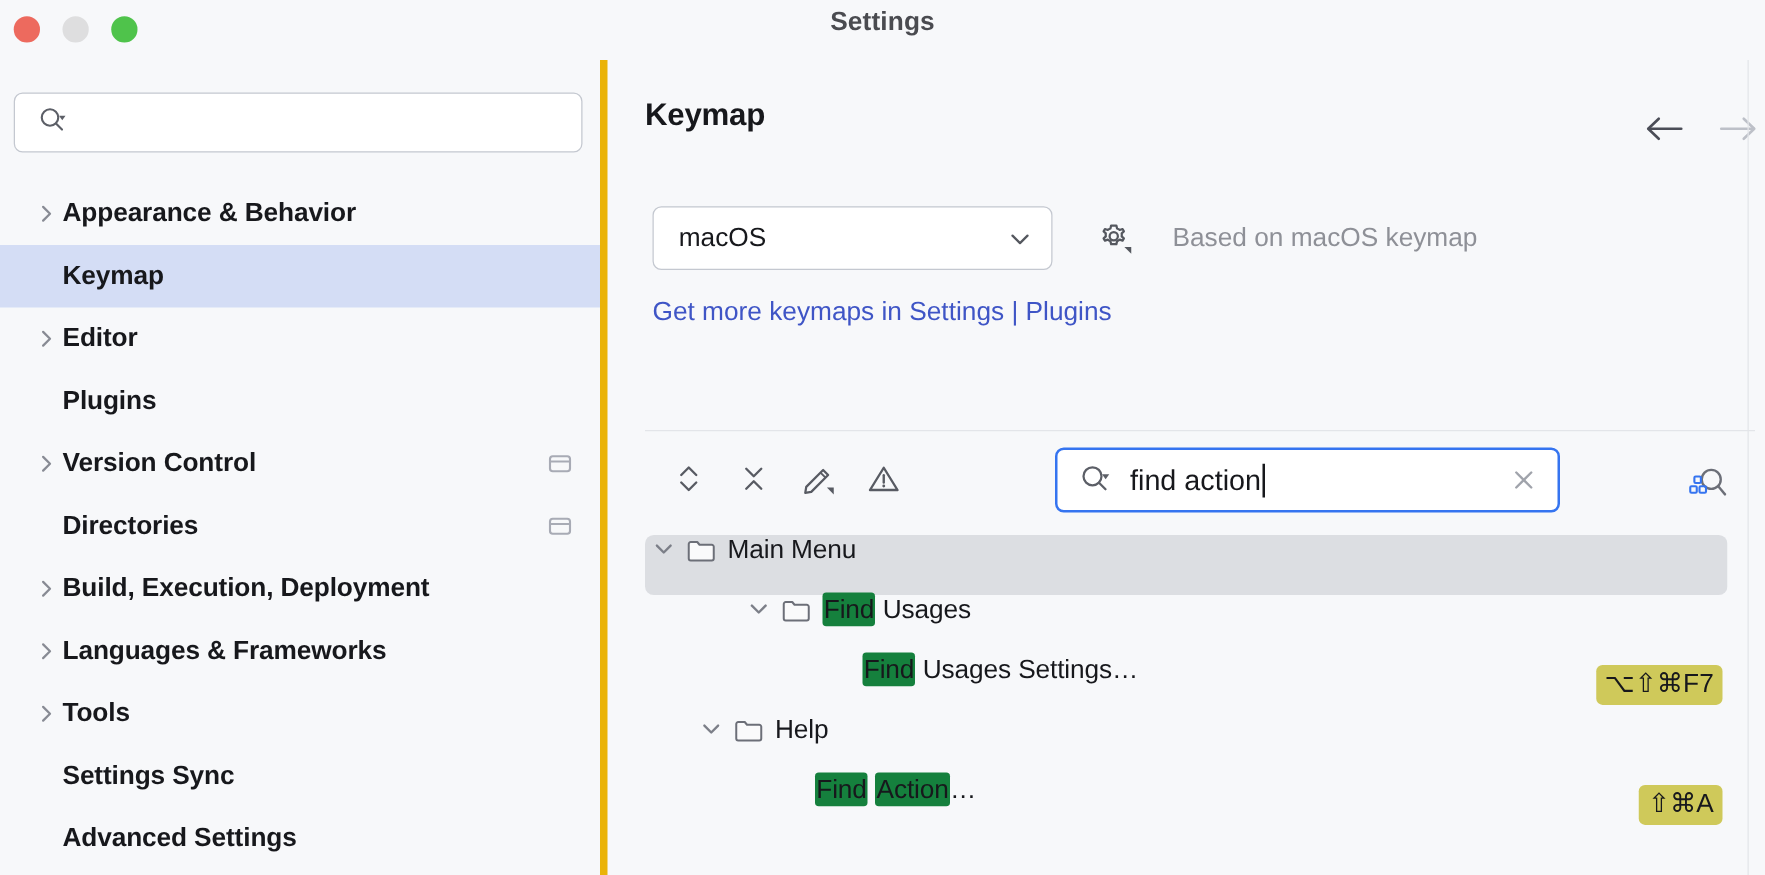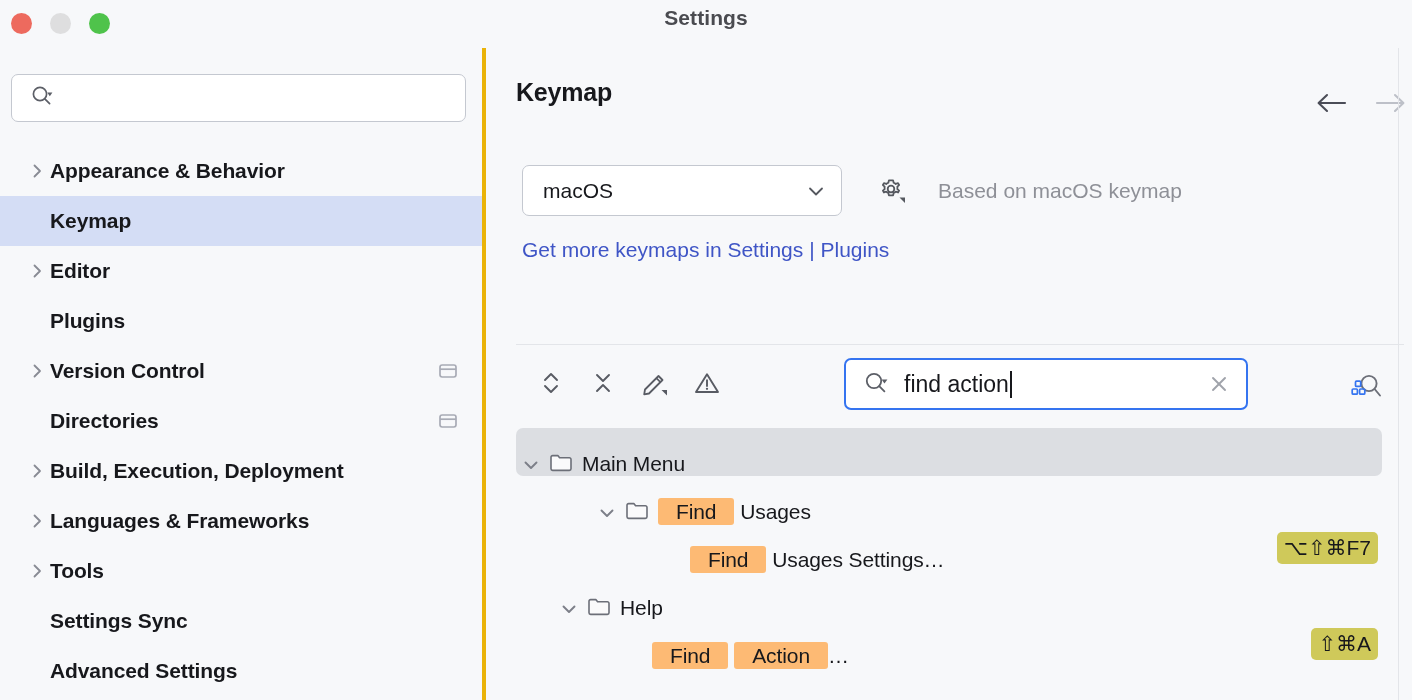--- a/index.html
+++ b/index.html
@@ -56,21 +56,21 @@
     letter-spacing: 0.1px;
   }
 
   
   .sidebar {
     position: absolute;
     top: 48px; left: 0;
     width: 486px;
     height: 652px;
     background: #f7f8fa;
-    border-right: 4px solid #eab308;
+    border-right: 6px solid #eab308;
     overflow: hidden;
   }
 
   .sidebar-search {
     position: absolute;
     top: 26px;
     left: 11px;
     width: 455px;
     height: 48px;
     background: #ffffff;
@@ -289,21 +289,21 @@
     top: 380px;
     left: 29px;
     width: 866px;
     height: 272px;
     overflow: hidden;
   }
   .tree-row {
     position: relative;
     height: 48px;
     display: flex;
-    align-items: flex-end;
+    align-items: flex-start;
     border-radius: 7px;
     cursor: default;
   }
   .tree-row.selected { background: #dcdee2; }
 
   .twisty {
     width: 30px;
     flex: 0 0 30px;
     display: flex;
     align-items: center;
@@ -317,21 +317,21 @@
     justify-content: center;
     color: #6c6f78;
     margin-right: 6px;
   }
   .row-label {
     font-size: 21px;
     color: #17181c;
     white-space: nowrap;
     letter-spacing: -0.1px;
   }
-  .hl { background: #fdba74; border-radius: 3px; padding: 2px 18px; }
+  .hl { background: #15803d; border-radius: 3px; padding: 2px 1px; }
 
   .shortcut {
     position: absolute;
     right: 4px;
     top: 50%;
     transform: translateY(-50%);
     background: #cfc95a;
     border-radius: 5px;
     padding: 4px 7px 5px 7px;
     font-size: 21px;

